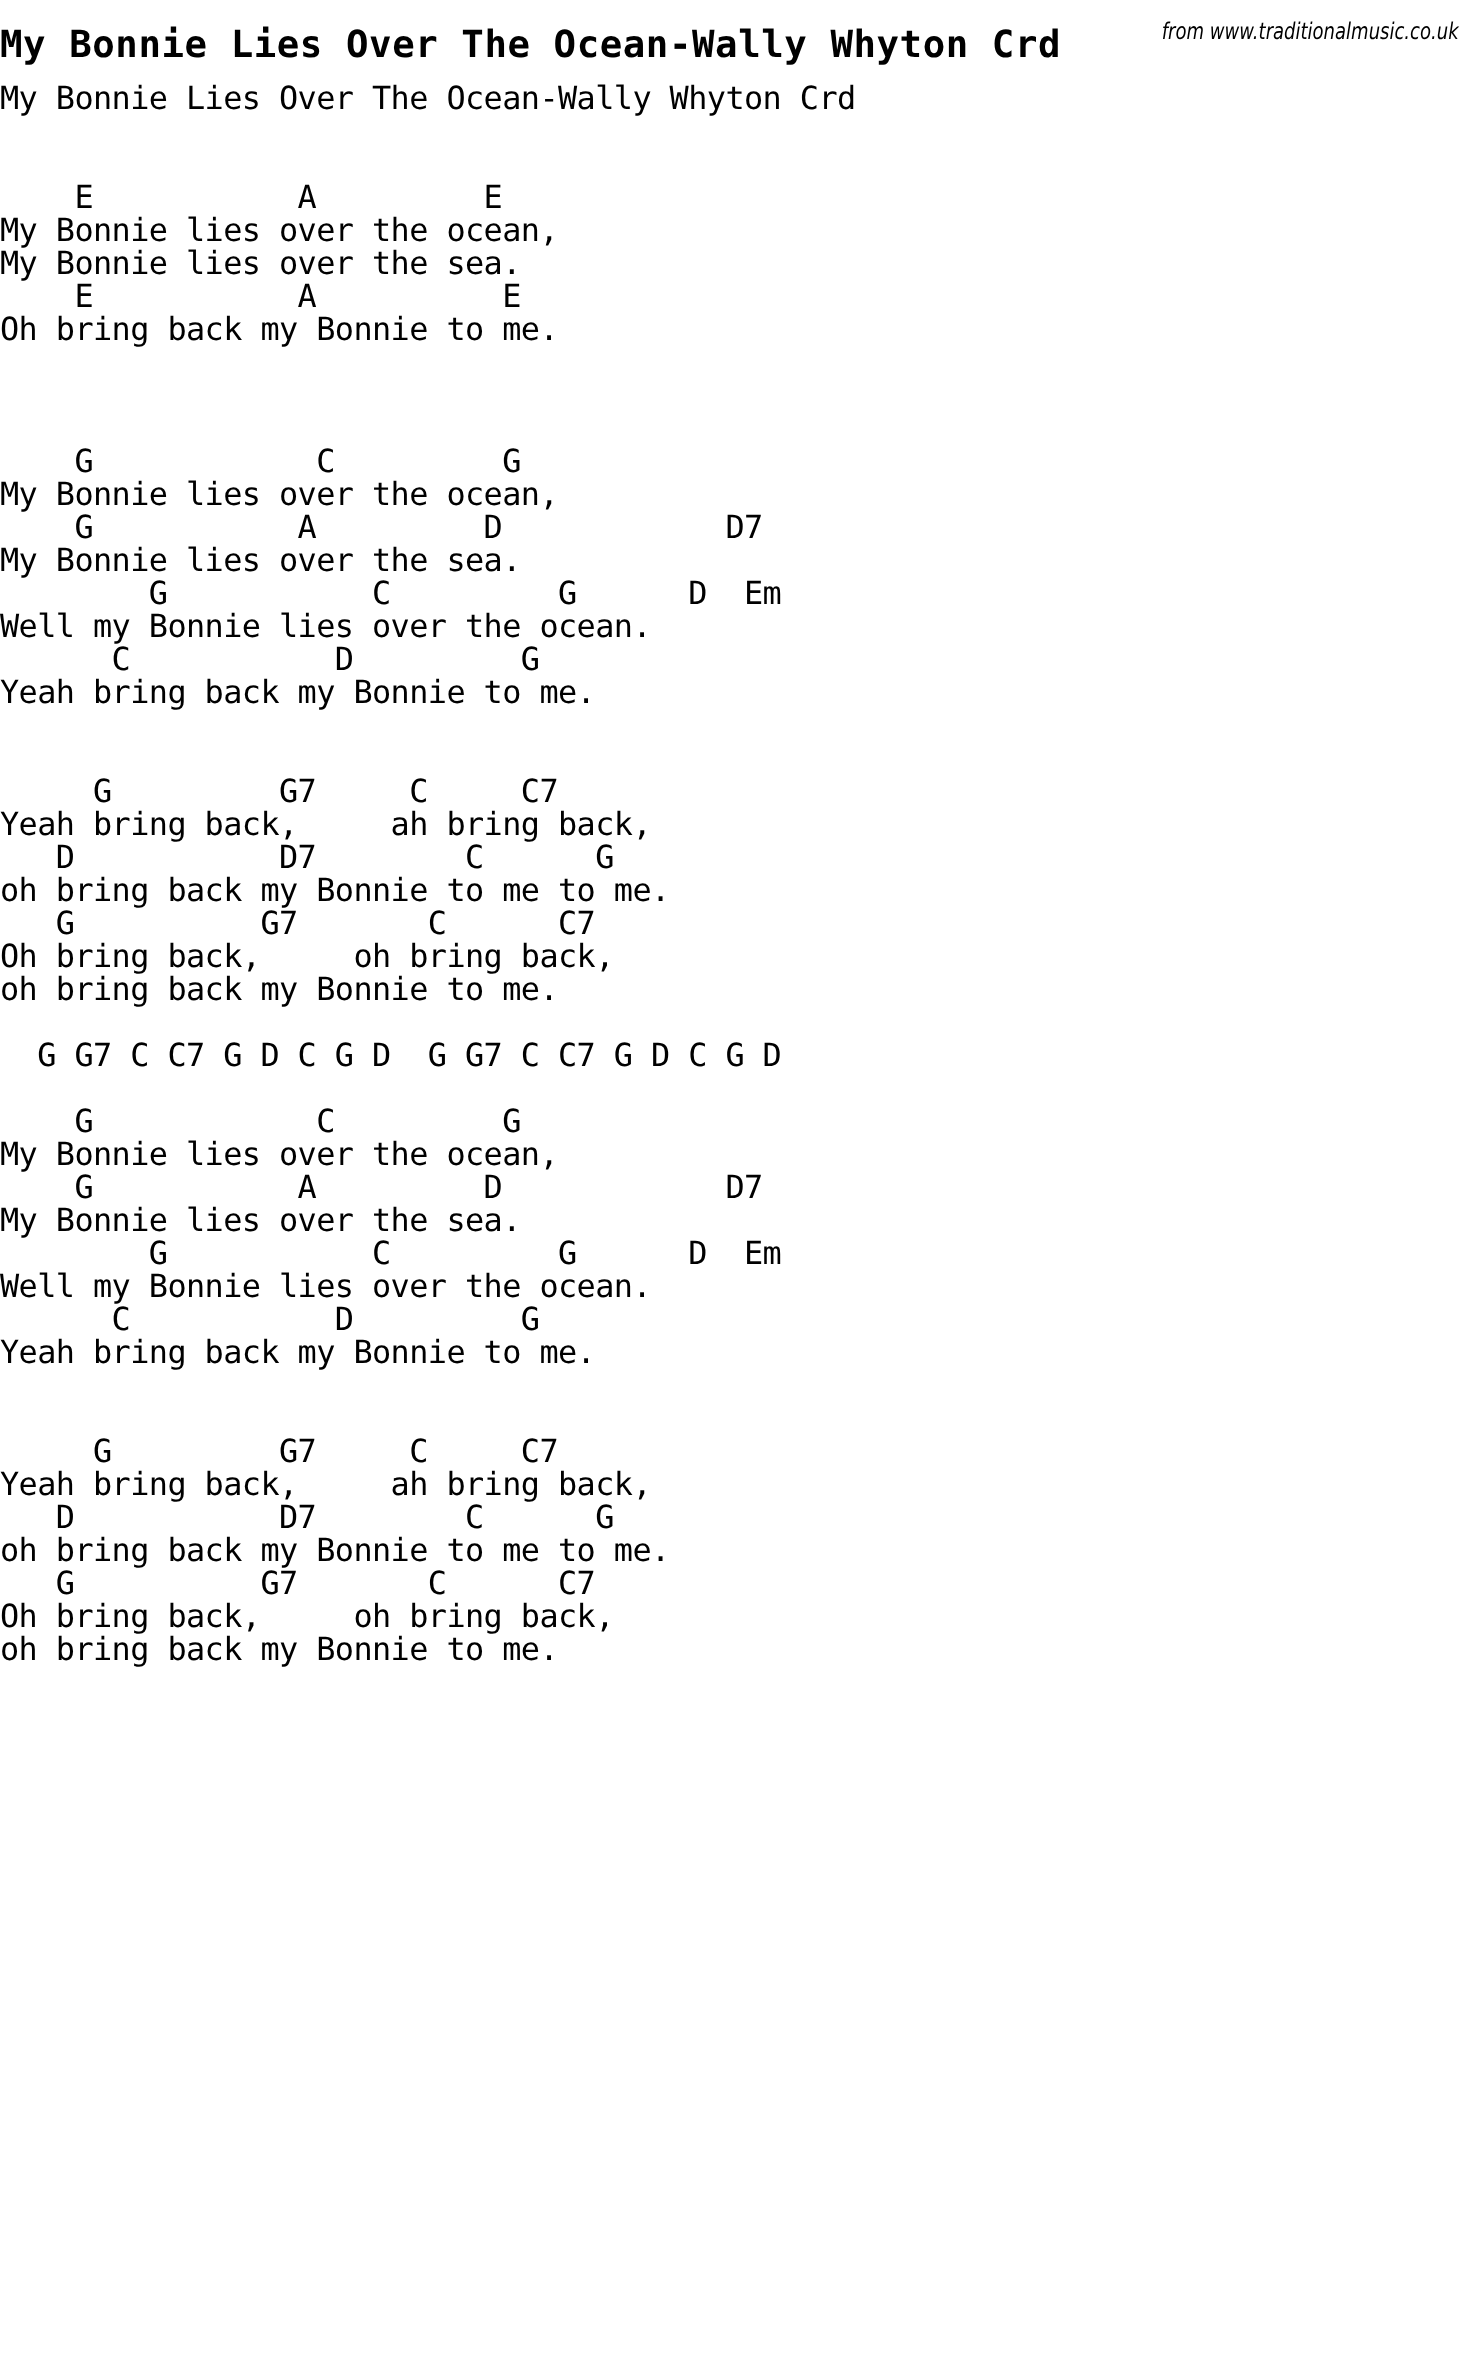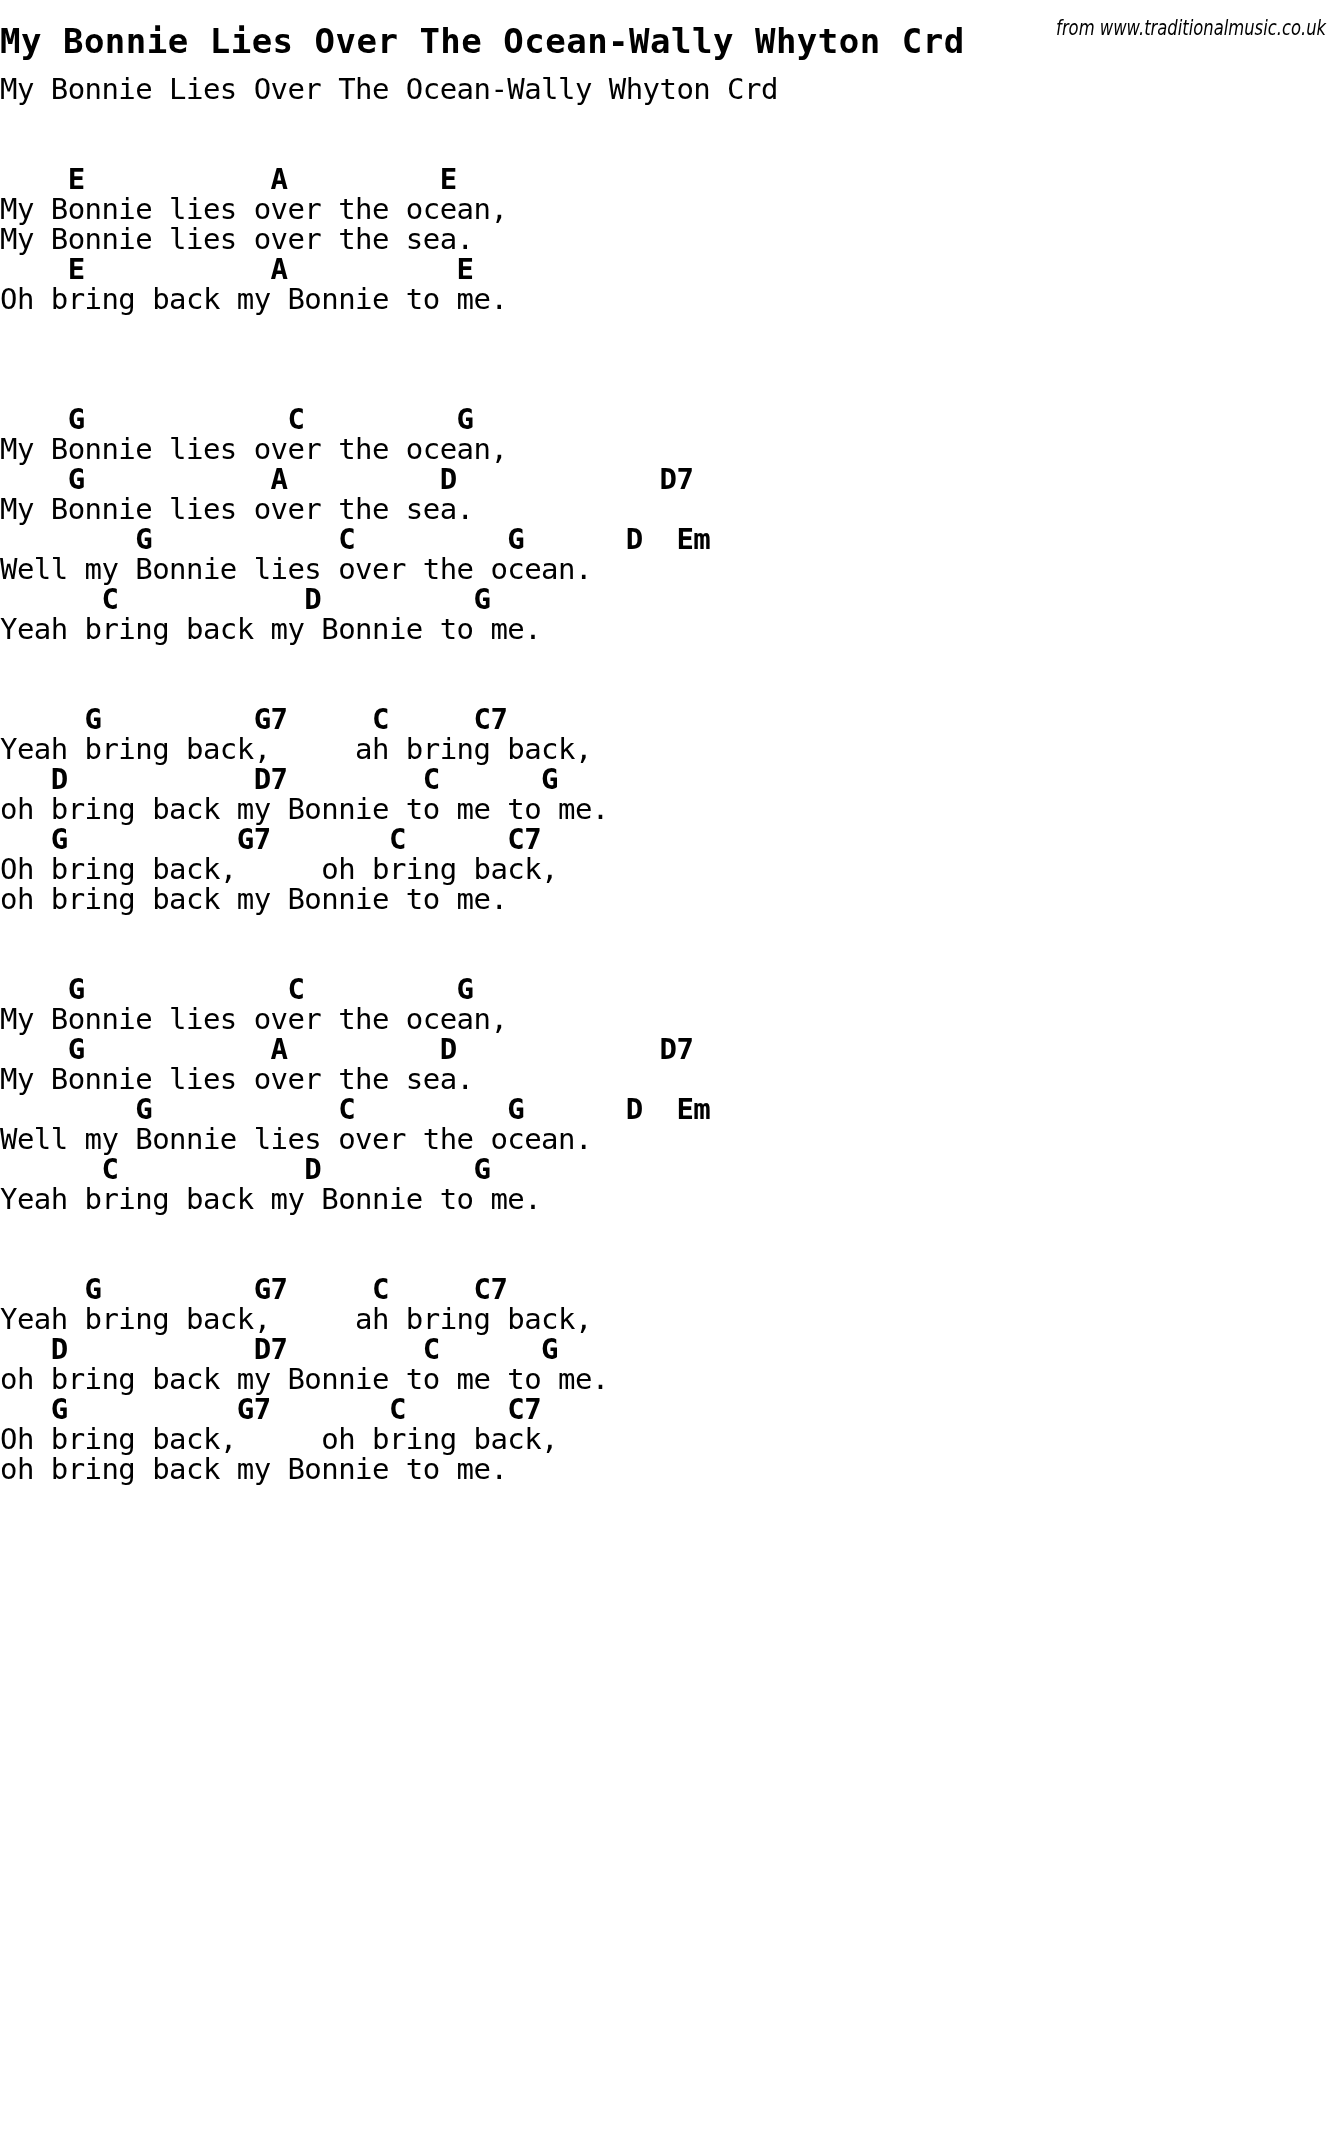--- a/index.html
+++ b/index.html
@@ -58,21 +58,21 @@
   .song-line {
     white-space: pre;
     font-family: "DejaVu Sans Mono", "Liberation Mono", monospace;
     font-size: 29px;
     line-height: 30px;
     height: 30px;
     letter-spacing: -0.55px;
     color: #000000;
   }
   .song-line.chord {
-    font-weight: bold;
+    font-weight: normal;
   }
   .song-line.lyric {
     font-weight: normal;
   }
   .song-line.blank {
     font-weight: normal;
   }
 </style>
 </head>
 <body>
@@ -106,20 +106,21 @@
     <div class="song-line blank">&nbsp;</div>
     <div class="song-line blank">&nbsp;</div>
     <div class="song-line chord">     G         G7     C     C7</div>
     <div class="song-line lyric">Yeah bring back,     ah bring back,</div>
     <div class="song-line chord">   D           D7        C      G</div>
     <div class="song-line lyric">oh bring back my Bonnie to me to me.</div>
     <div class="song-line chord">   G          G7       C      C7</div>
     <div class="song-line lyric">Oh bring back,     oh bring back,</div>
     <div class="song-line lyric">oh bring back my Bonnie to me.</div>
     <div class="song-line blank">&nbsp;</div>
+    <div class="song-line chord">  G G7 C C7 G D C G D  G G7 C C7 G D C G D</div>
     <div class="song-line blank">&nbsp;</div>
     <div class="song-line chord">    G            C         G</div>
     <div class="song-line lyric">My Bonnie lies over the ocean,</div>
     <div class="song-line chord">    G           A         D            D7</div>
     <div class="song-line lyric">My Bonnie lies over the sea.</div>
     <div class="song-line chord">        G           C         G      D  Em</div>
     <div class="song-line lyric">Well my Bonnie lies over the ocean.</div>
     <div class="song-line chord">      C           D         G</div>
     <div class="song-line lyric">Yeah bring back my Bonnie to me.</div>
     <div class="song-line blank">&nbsp;</div>

